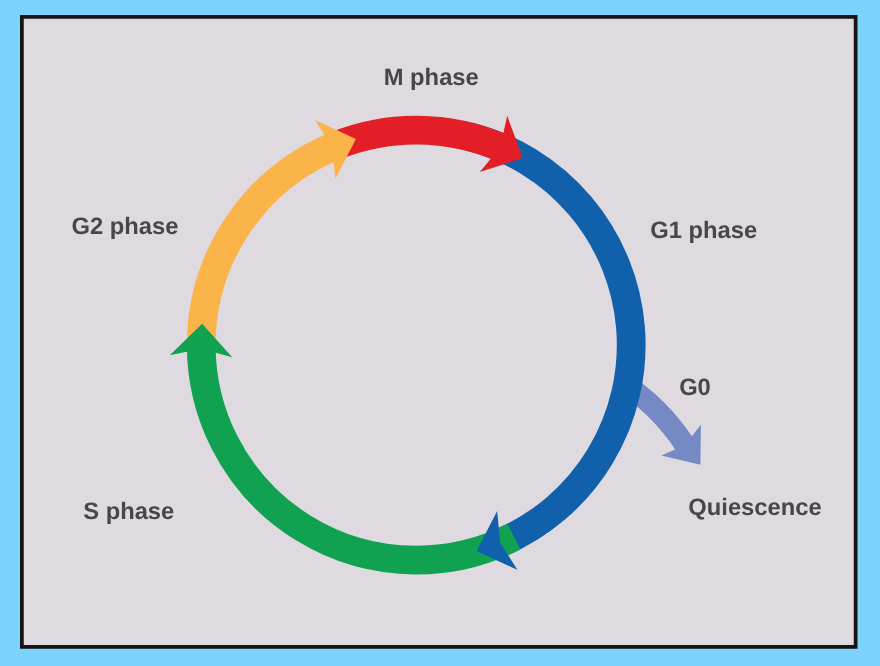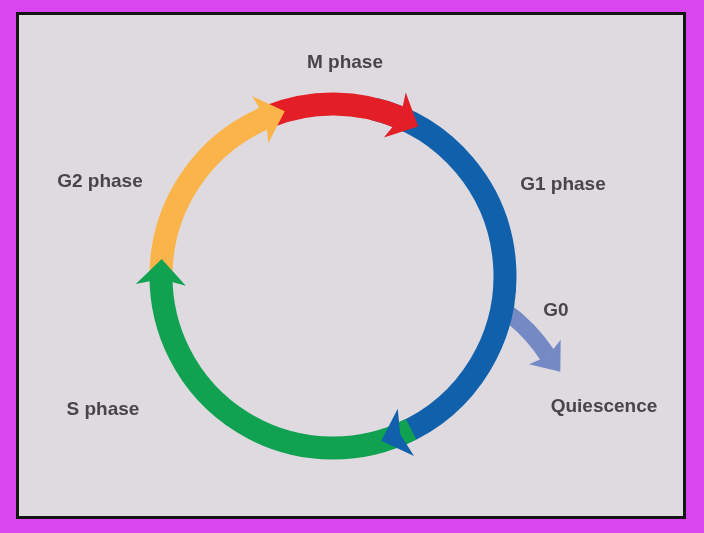--- a/index.html
+++ b/index.html
@@ -1,20 +1,20 @@
 <!DOCTYPE html>
 <html><head>
 <meta charset="utf-8">
 <style>
   html, body { margin: 0; padding: 0; background: #ffffff; }
   .figure-canvas {
     position: relative;
     width: 704px;
     height: 533px;
-    background: #d946ef;
+    background: #7dd3fc;
     font-family: "Liberation Sans", sans-serif;
   }
   svg { display: block; }
   .arc {
     fill: none;
     stroke-width: 23;
     stroke-linecap: butt;
   }
   .g0-band {
     fill: none;

